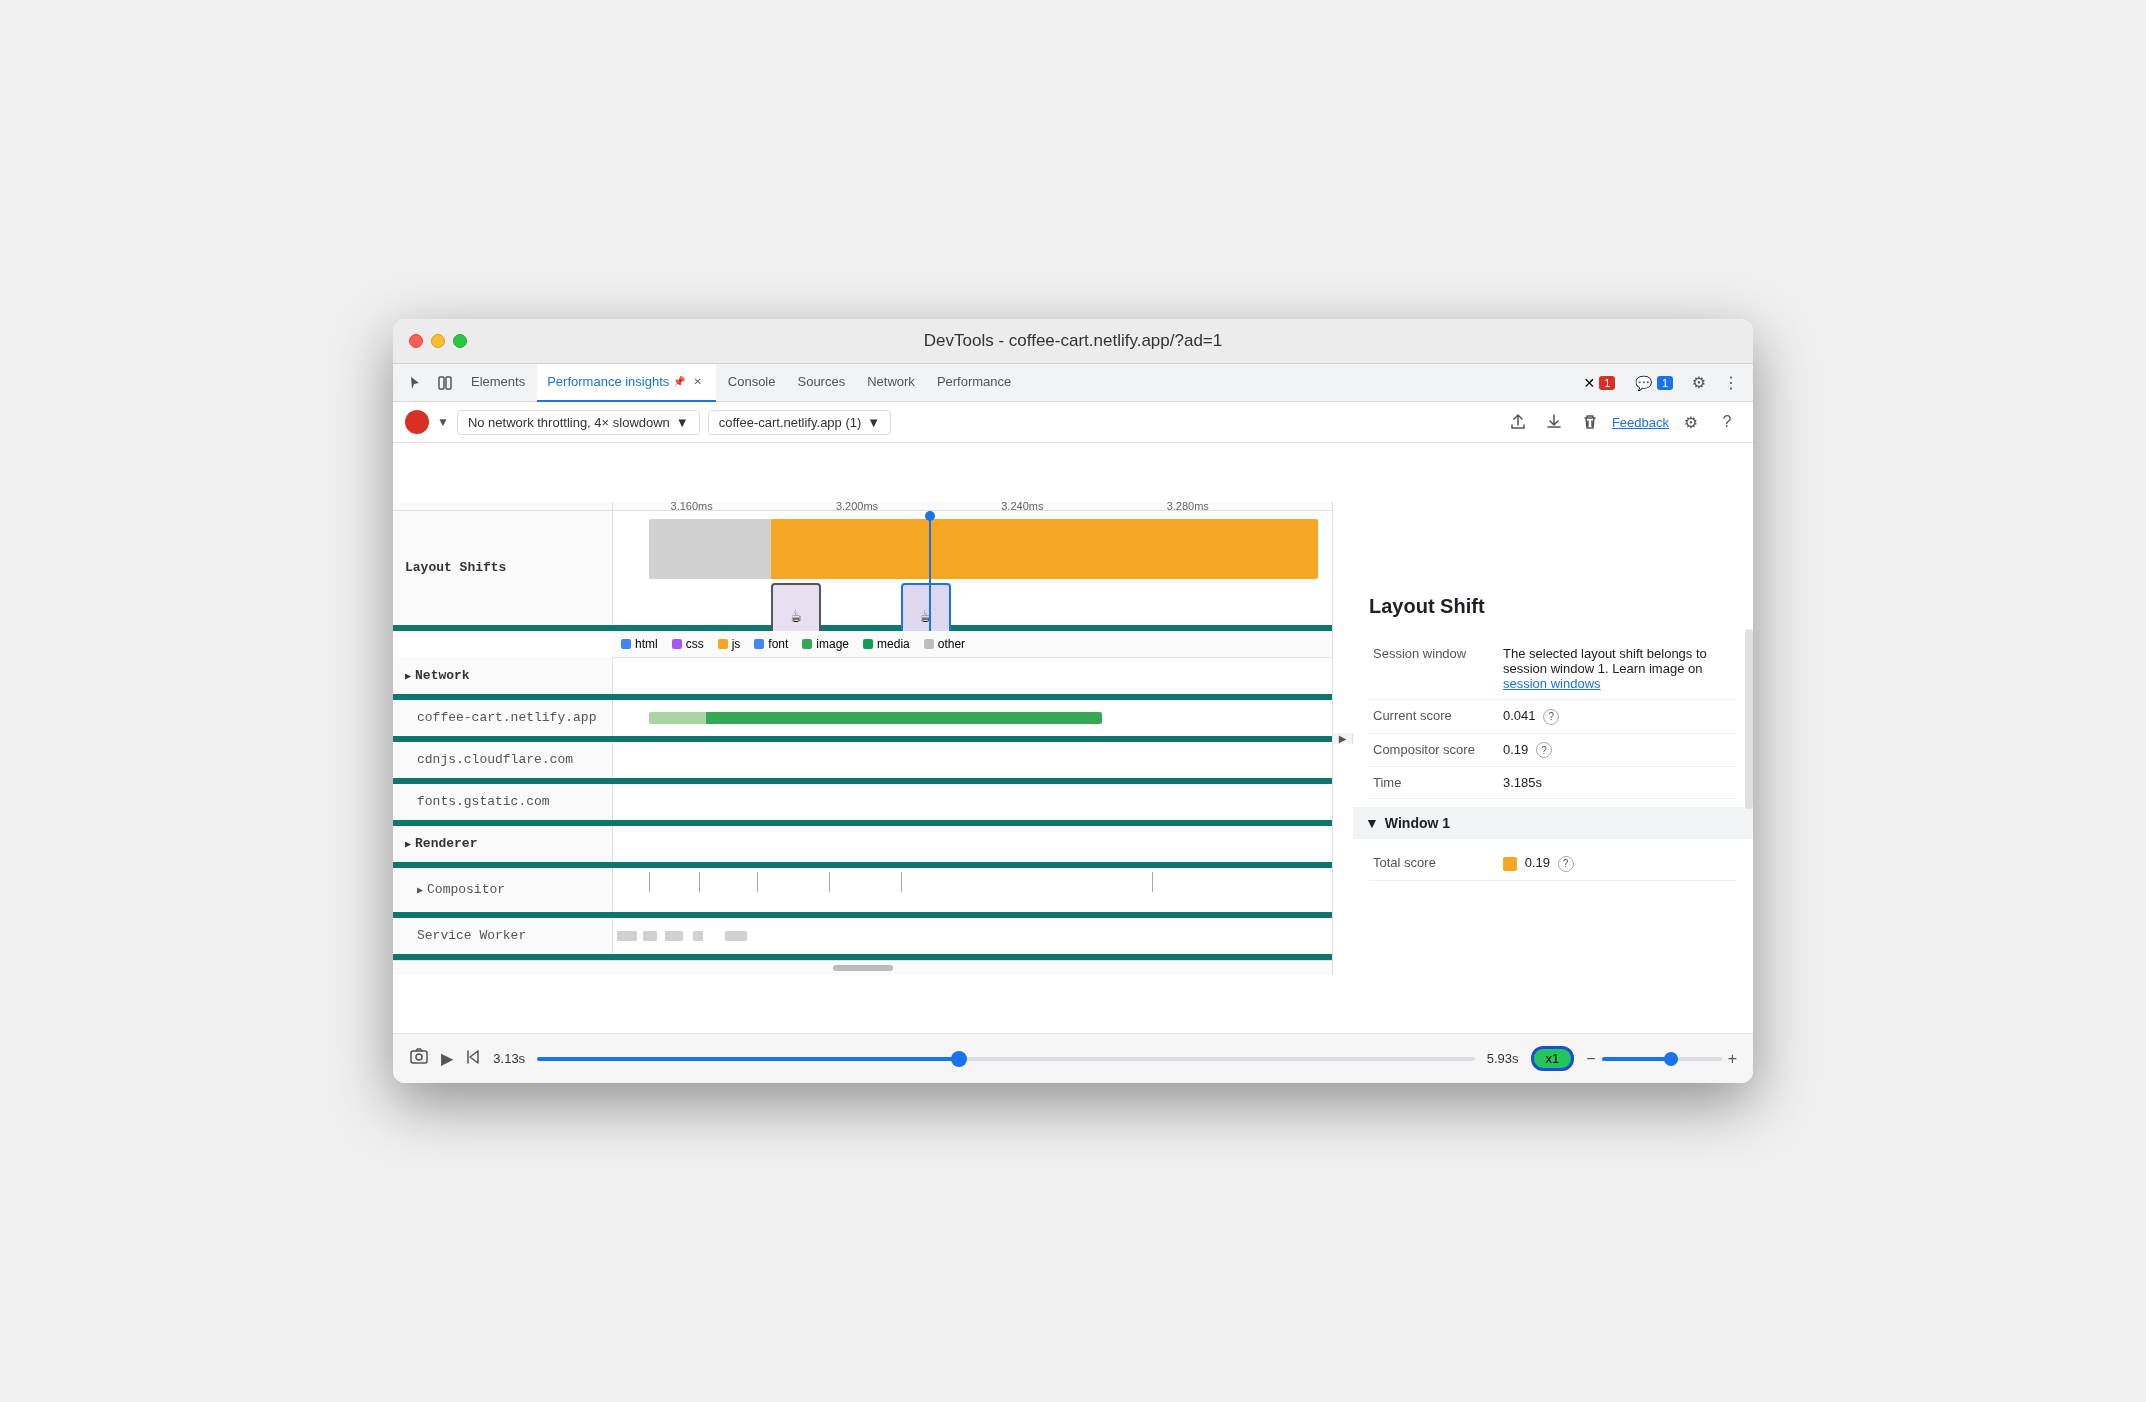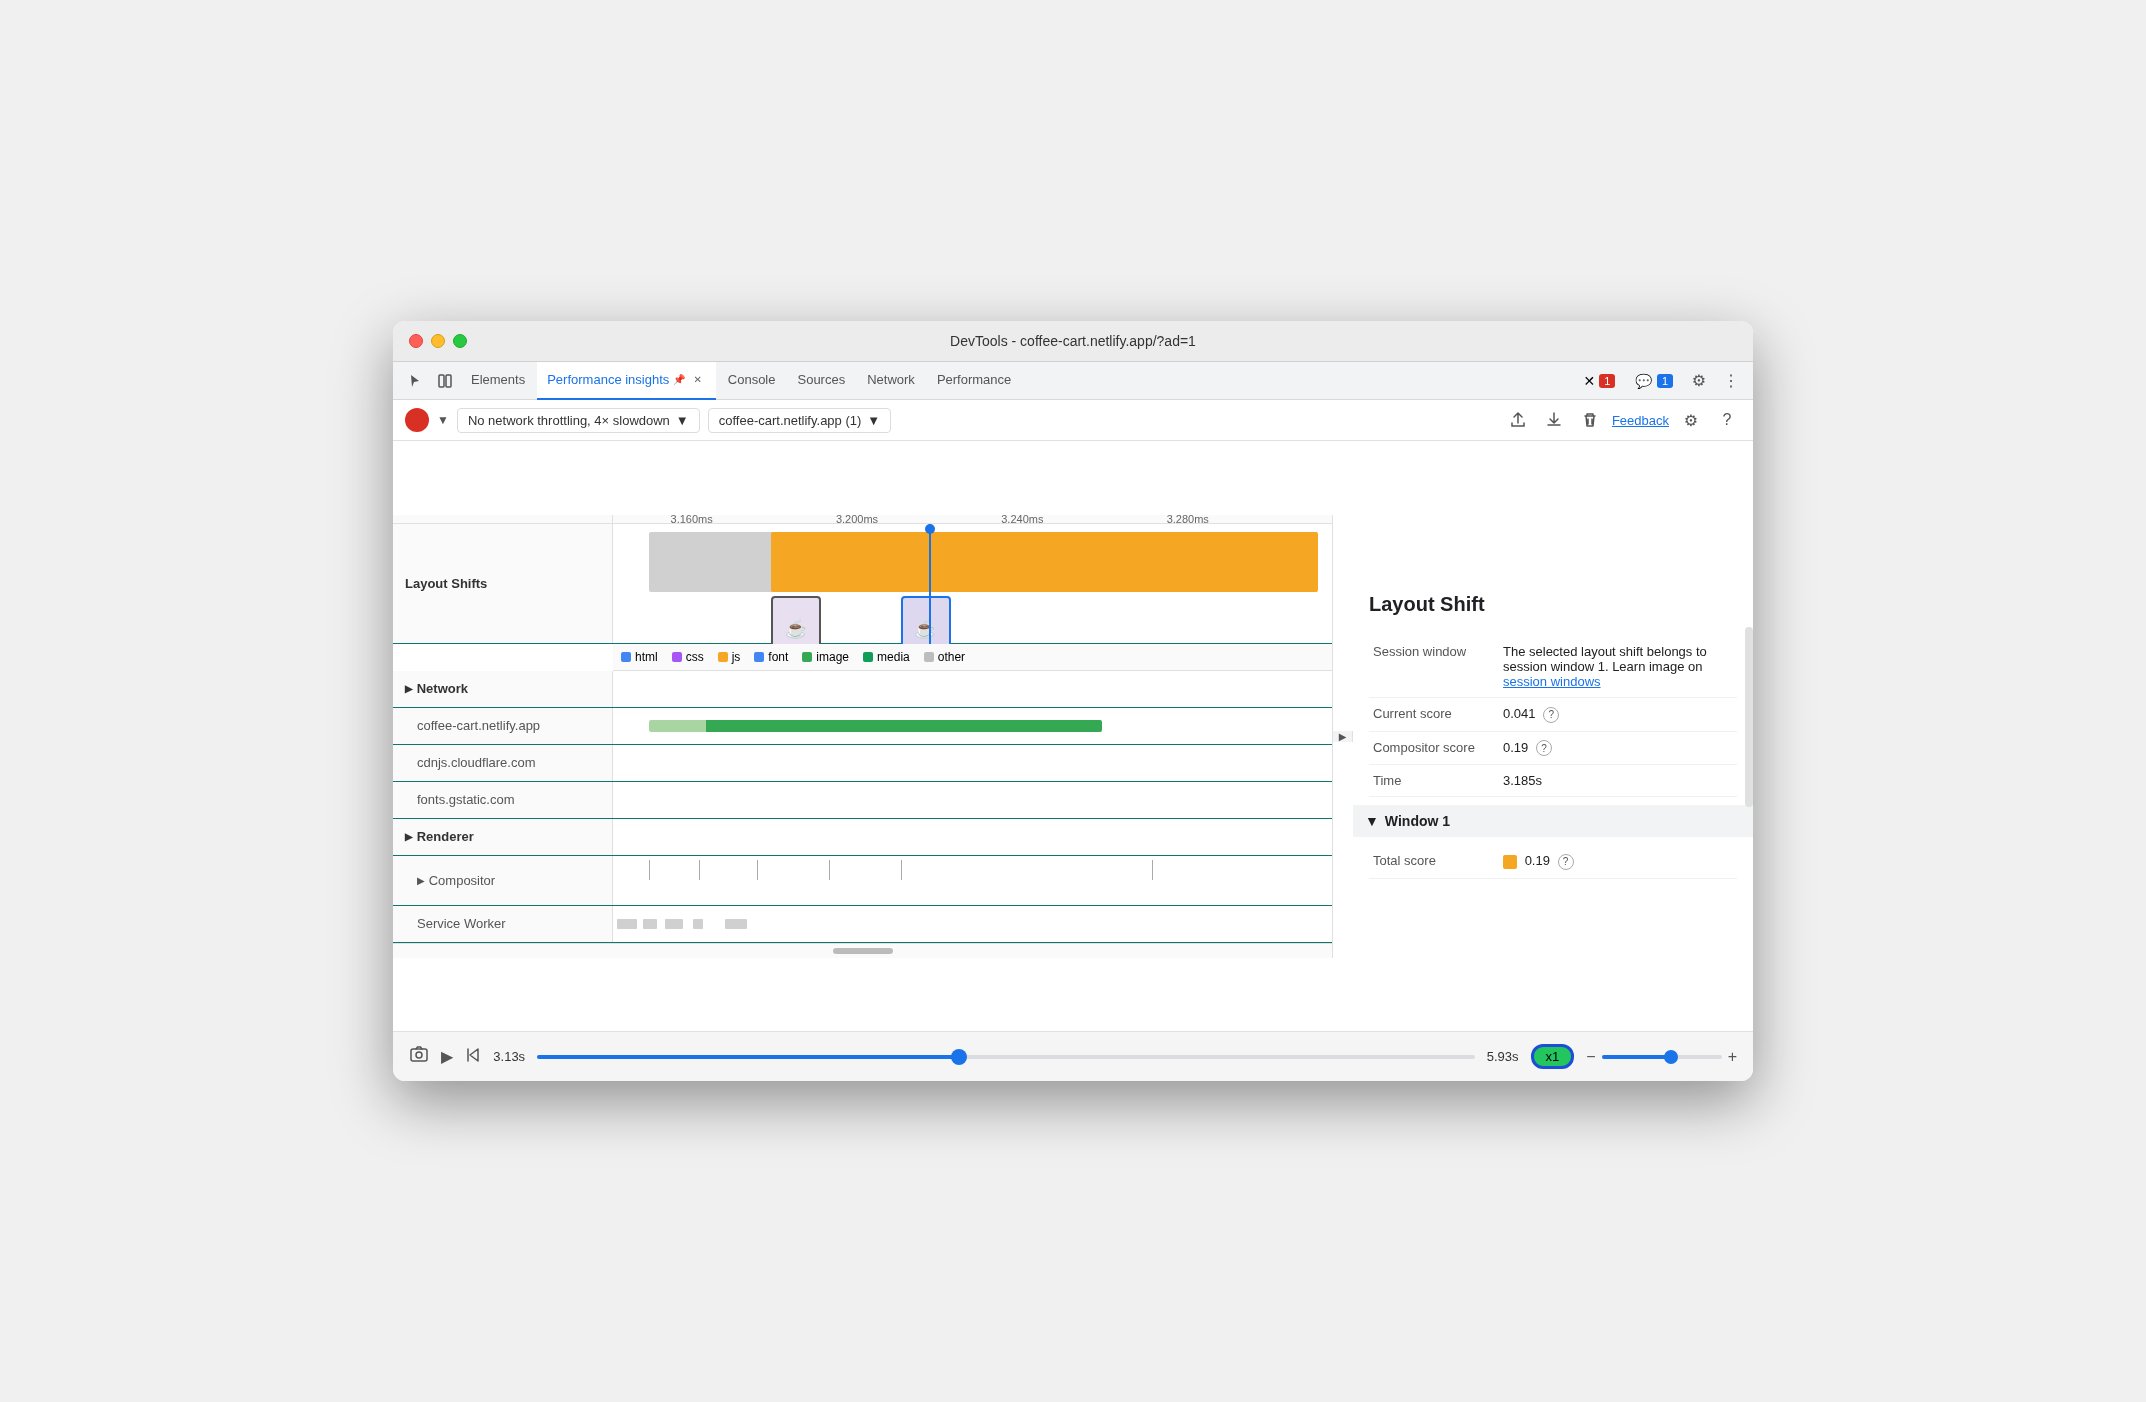--- a/index.html
+++ b/index.html
@@ -38,21 +38,21 @@
       height: 14px;
       border-radius: 50%;
       cursor: pointer;
     }
     .tl-red { background: #ff5f57; border: 1px solid #e0443e; }
     .tl-yellow { background: #febc2e; border: 1px solid #d4a017; }
     .tl-green { background: #28c840; border: 1px solid #1dab30; }
     .title-text {
       flex: 1;
       text-align: center;
-      font-size: 14px;
+      font-size: 17px;
       font-weight: 500;
       color: #333;
     }
     .tabs-bar {
       background: #f1f3f4;
       display: flex;
       align-items: center;
       padding: 0 8px;
       border-bottom: 1px solid #d8d8d8;
       height: 38px;
@@ -244,22 +244,23 @@
       position: absolute;
       font-size: 11px;
       color: #666;
     }
     .timeline-rows {
       flex: 1;
       overflow-y: auto;
     }
     .timeline-row {
       display: flex;
-      border-bottom: 1px solid #0f766e;
+      border-bottom: 6px solid #0f766e;
       min-height: 36px;
+      font-family: Liberation Mono, monospace;
     }
     .row-label {
       width: 220px;
       min-width: 220px;
       border-right: 1px solid #e0e0e0;
       padding: 8px 12px;
       font-size: 13px;
       color: #333;
       display: flex;
       align-items: center;

